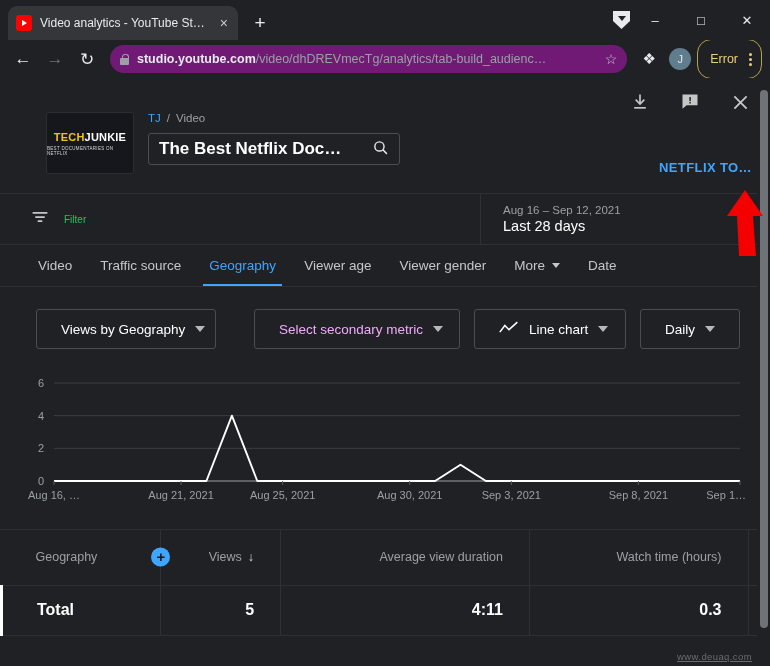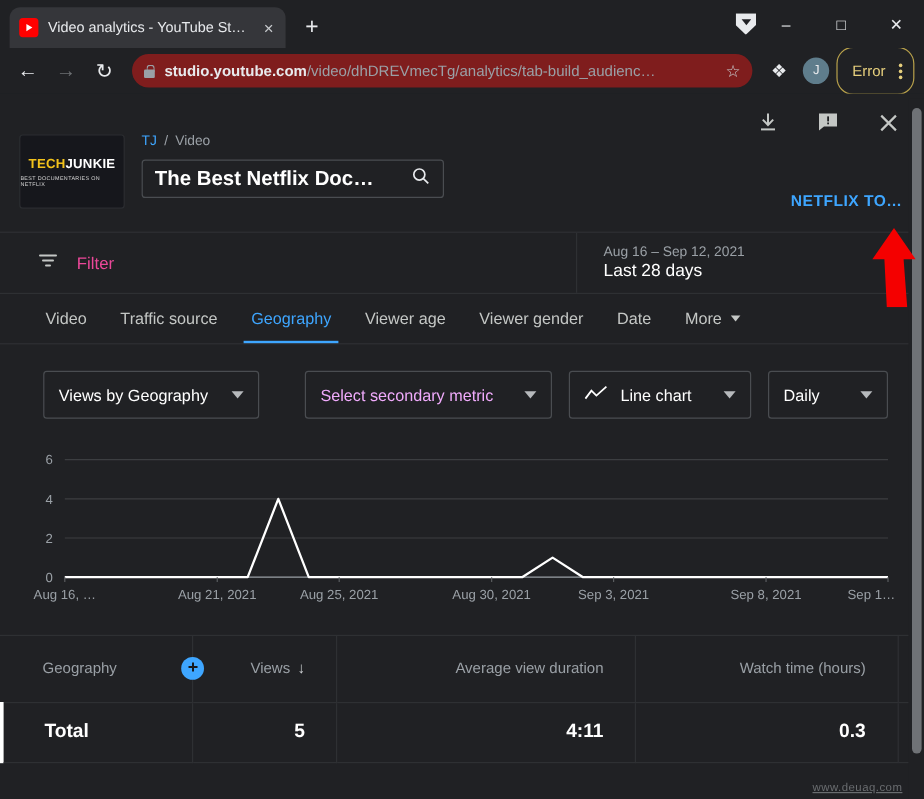--- a/index.html
+++ b/index.html
@@ -64,21 +64,21 @@
   .browser-toolbar {
     height: 38px; background: #202124;
     display: flex; align-items: center; padding: 0 8px; gap: 2px;
   }
   .navbtn {
     width: 30px; height: 30px; display: flex; align-items: center;
     justify-content: center; color: #e8eaed; font-size: 17px; border-radius: 50%;
   }
   .navbtn.disabled { color: #6d7073; }
   .omnibox {
-    flex: 1; height: 28px; background: #7f1d1d; border-radius: 14px;
+    flex: 1; height: 28px; background: #701a75; border-radius: 14px;
     display: flex; align-items: center; padding: 0 10px; gap: 8px;
     margin: 0 6px; min-width: 0;
   }
   .lock-icon {
     width: 9px; height: 11px; position: relative; flex: none;
   }
   .lock-icon::before {
     content: ""; position: absolute; left: 0; bottom: 0;
     width: 9px; height: 6.5px; background: #9aa0a6; border-radius: 1px;
   }
@@ -116,20 +116,21 @@
   }
   .ic { width: 24px; height: 24px; color: #c4c7c5; display: flex;
         align-items: center; justify-content: center; }
   .hdr-main { display: flex; gap: 14px; margin-top: 20px; }
   .thumb {
     width: 88px; height: 62px; border-radius: 3px; flex: none;
     background: #16171c;
     display: flex; flex-direction: column; align-items: center;
     justify-content: center; gap: 3px; overflow: hidden;
     border: 1px solid #2b2d31;
+    margin-left: 30px;
   }
   .thumb-logo { font-size: 11px; font-weight: bold; letter-spacing: .2px; }
   .thumb-logo .y { color: #f2c21b; }
   .thumb-logo .w { color: #ffffff; }
   .thumb-sub { font-size: 4.5px; color: #d8d8d8; letter-spacing: .3px; }
   .hdr-text { flex: 1; }
   .crumbs { font-size: 11.5px; color: #9aa0a6; display: flex; gap: 6px; }
   .crumbs .lnk { color: #3ea6ff; }
   .search-box {
     margin-top: 9px; width: 252px; height: 32px;
@@ -141,21 +142,21 @@
   .compare {
     position: absolute; right: 18px; top: 82px;
     color: #3ea6ff; font-size: 13px; font-weight: bold; letter-spacing: .4px;
   }
 
   .filterrow {
     height: 52px; display: flex; align-items: stretch;
     border-top: 1px solid #2e3033; border-bottom: 1px solid #2e3033;
   }
   .filtercell { flex: 1; display: flex; align-items: center; gap: 14px; padding-left: 30px; }
-  .filter-label { color: #ec4899; font-size: 14px; }
+  .filter-label { color: #22c55e; font-size: 10px; }
   .daterange {
     width: 290px; border-left: 1px solid #2e3033;
     display: flex; align-items: center; justify-content: space-between;
     padding: 0 18px 0 22px;
   }
   .dr-sub { color: #9aa0a6; font-size: 11.5px; }
   .dr-main { color: #fff; font-size: 14.5px; font-weight: normal; margin-top: 2px; }
   .caret { width: 0; height: 0; border-left: 5px solid transparent;
            border-right: 5px solid transparent; border-top: 6px solid #b6b9bc; }
 
@@ -172,21 +173,21 @@
     content: ""; position: absolute; left: 8px; right: 8px; bottom: 0;
     height: 2px; background: #3ea6ff;
   }
   .ytab .mcaret { margin-left: 7px; width: 0; height: 0;
     border-left: 4.5px solid transparent; border-right: 4.5px solid transparent;
     border-top: 5.5px solid #c4c7c5; }
 
   .controls { display: flex; gap: 14px; padding: 22px 0 0 36px; }
   .sel {
     height: 40px; border: 1px solid #4a4d51; border-radius: 3px;
-    display: flex; align-items: center; gap: 10px; padding: 0 12px;
+    display: flex; align-items: center; gap: 10px; padding: 0 24px;
     color: #fff; font-size: 13.5px; white-space: nowrap;
   }
   .sel.ph { color: #f0abfc; margin-left: 24px; }
   .sel .caret { margin-left: auto; }
   .sel.w1 { width: 180px; }
   .sel.w2 { width: 206px; }
   .sel.w3 { width: 152px; }
   .sel.w4 { width: 100px; }
 
   .chartwrap { position: relative; height: 140px; margin: 24px 22px 0 22px; }
@@ -348,25 +349,25 @@
     <div class="ytab active">
         <span>Geography</span>
       </div>
     <div class="ytab">
         <span>Viewer age</span>
       </div>
     <div class="ytab">
         <span>Viewer gender</span>
       </div>
     <div class="ytab">
-        <span>Date</span>
-      </div>
-    <div class="ytab">
         <span>More</span>
         <span class="mcaret"></span>
+      </div>
+    <div class="ytab">
+        <span>Date</span>
       </div>
   </div>
 
   <div class="controls">
     <div class="sel w1">
       <span>Views by Geography</span>
       <span class="caret"></span>
     </div>
     <div class="sel w2 ph">
       <span>Select secondary metric</span>

